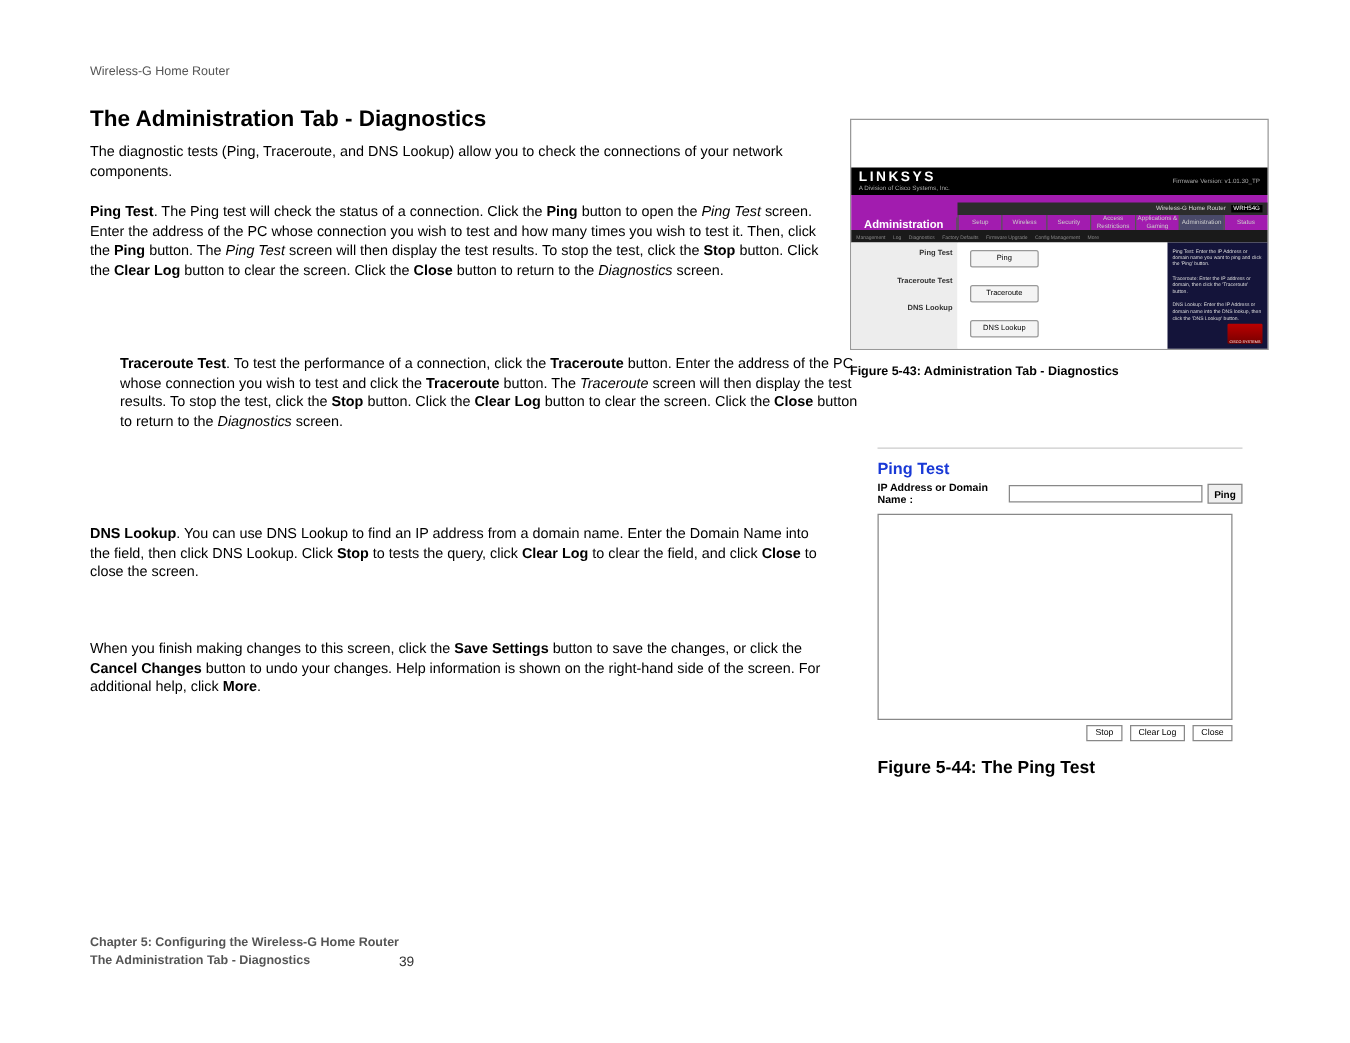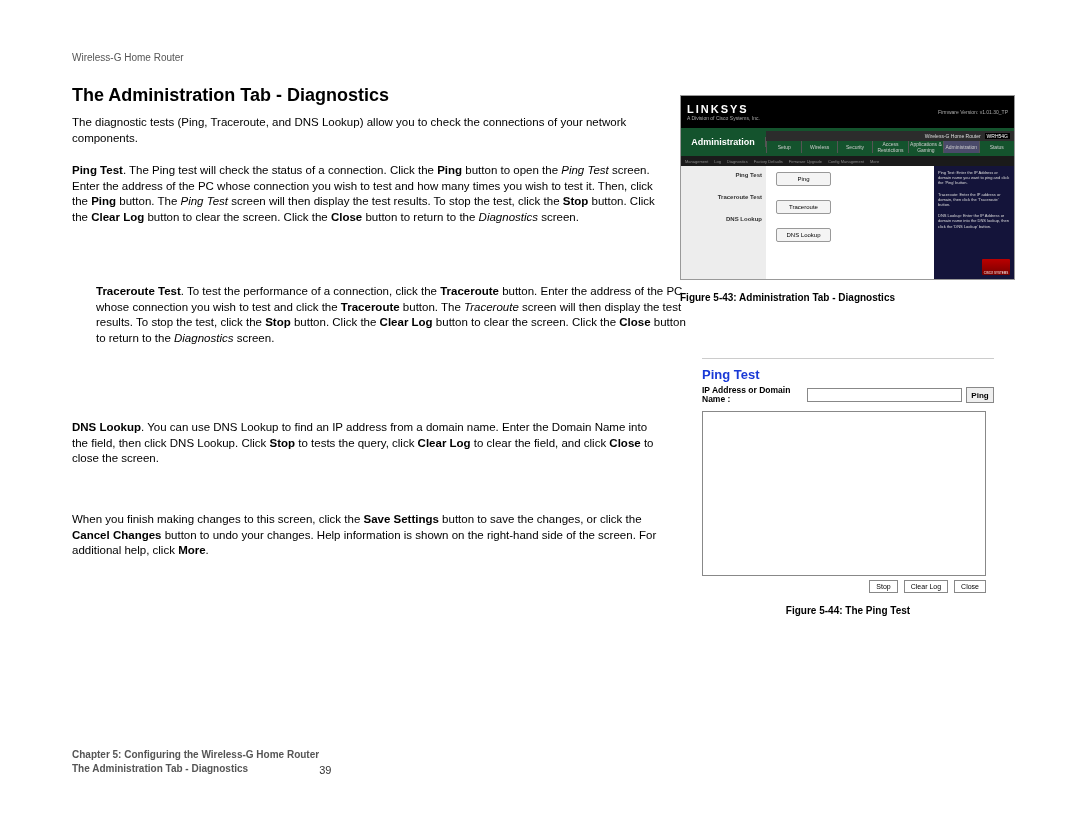--- a/index.html
+++ b/index.html
@@ -52,30 +52,31 @@
     display: flex;
     flex-direction: column;
   }
   .fig1-top {
     background: #000;
     color: #fff;
     display: flex;
     justify-content: space-between;
     align-items: center;
     padding: 4px 6px;
-    height: 32px;
+    height: 22px;
+    margin-top: 38px;
   }
   .fig1-logo { font-size: 11px; font-weight: bold; letter-spacing: 2px; }
   .fig1-sublogo { font-size: 5px; color: #aaa; }
   .fig1-firmware { font-size: 5px; color: #aaa; }
   .fig1-navrow {
-    background: #14532d;
+    background: #a21caf;
     height: 28px;
     display: flex;
-    align-items: center;
+    align-items: flex-end;
   }
   .fig1-navleft {
     width: 85px;
     color: #fff;
     font-size: 9px;
     display: flex;
     align-items: center;
     justify-content: center;
     font-weight: bold;
     border-right: 1px solid #555;
@@ -249,24 +250,23 @@
     margin-top: 4px;
     padding-right: 8px;
   }
   .fig2-smallbtn {
     border: 1px solid #888;
     background: #fff;
     font-size: 7px;
     padding: 2px 6px;
   }
   .fig2-caption {
-    font-size: 10px;
+    font-size: 14px;
     font-weight: bold;
     margin-top: 12px;
-    text-align: center;
   }
 
   .footer {
     position: absolute;
     bottom: 58px;
     left: 72px;
     right: 42px;
     display: flex;
     align-items: flex-end;
   }

